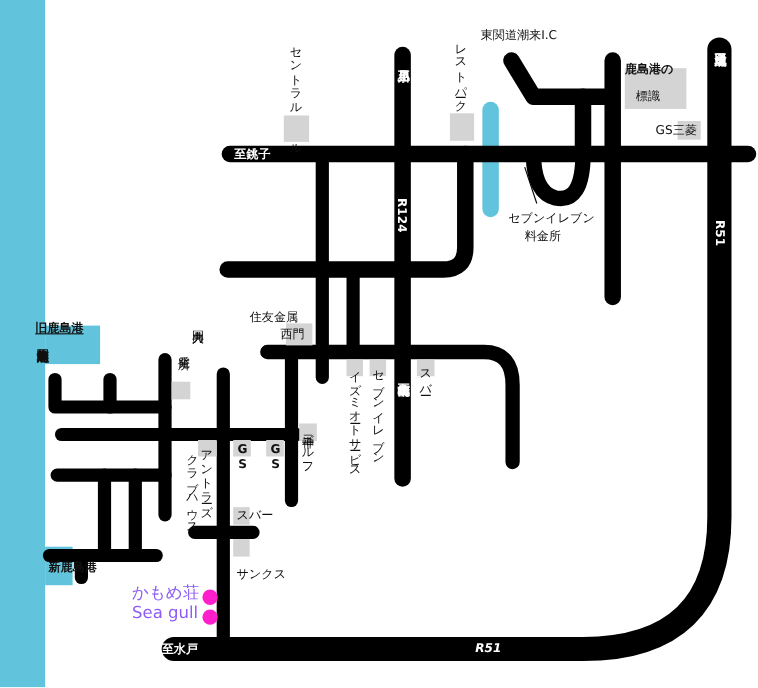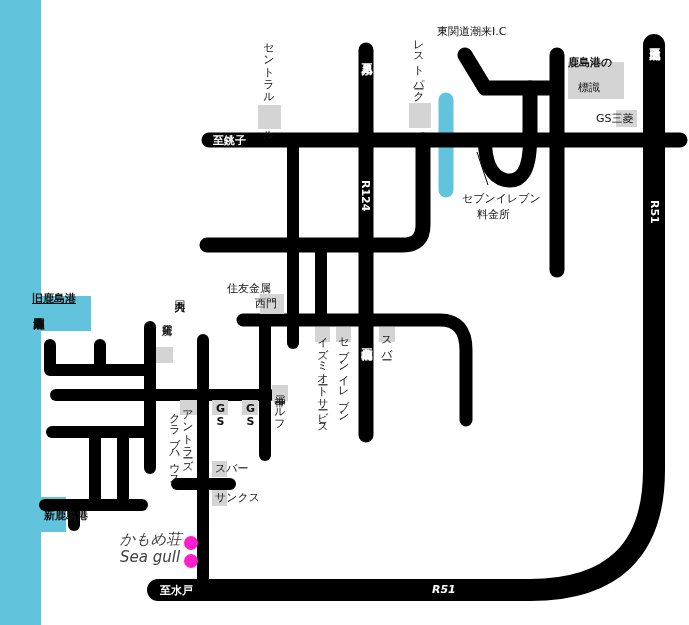--- a/index.html
+++ b/index.html
@@ -5,21 +5,21 @@
   html, body { margin:0; padding:0; background:#fff; }
   #map { position:relative; width:689px; height:625px; overflow:hidden; background:#ffffff;
          font-family:"DejaVu Sans", "Liberation Sans", sans-serif; }
   svg { position:absolute; left:0; top:0; }
   .lbl { position:absolute; font-size:11px; color:#111; line-height:13px; white-space:nowrap; }
   .v { writing-mode:vertical-rl; text-orientation:upright; letter-spacing:0px; line-height:12px; }
   .bg { background:#d4d4d4; }
   .road-lbl { position:absolute; color:#fff; font-size:11px; font-weight:bold; white-space:nowrap; }
   .road-lbl.v { writing-mode:vertical-rl; text-orientation:upright; line-height:12px; }
   .road-lbl.rot { writing-mode:vertical-rl; text-orientation:mixed; }
-  .red { color:#404040; font-size:15px;font-style:italic; }
+  .red { color:#8b5cf6; font-size:15px; }
   .dot { position:absolute; width:14px; height:14px; border-radius:50%; }
 </style>
 </head>
 <body>
 
 <div id="map">
   <svg width="689" height="625">
 
     <rect x="0" y="0" width="41" height="625" fill="#62c4dc"></rect>
     <rect x="41" y="296" width="50" height="35" fill="#62c4dc"></rect>
@@ -63,21 +63,21 @@
 
     <line x1="477" y1="152" x2="488" y2="185" stroke="#000" stroke-width="1"></line>
   </svg>
 
   <div class="road-lbl" style="left:213px;top:133px;">至銚子</div>
   <div class="road-lbl v" style="left:360px;top:55px;">至小見川</div>
   <div class="road-lbl rot" style="left:359px;top:180px;">R124</div>
   <div class="road-lbl v" style="left:648px;top:40px;">至成田土浦</div>
   <div class="road-lbl rot" style="left:648px;top:200px;">R51</div>
   <div class="road-lbl" style="left:432px;top:583px;font-style:italic;">R51</div>
-  <div class="road-lbl" style="left:160px;top:583px;">至水戸</div>
+  <div class="road-lbl" style="left:147px;top:583px;">至水戸</div>
   <div class="road-lbl v" style="left:360px;top:340px;">至鹿嶋市街</div>
 
   <div class="lbl" style="left:437px;top:25px;font-weight:normal;">東関道潮来I.C</div>
   <div class="lbl v" style="left:262px;top:35px;">セントラルホテル</div>
   <div class="bg" style="position:absolute;left:258px;top:105px;width:23px;height:24px;"></div>
   <div class="lbl v" style="left:412px;top:33px;">レストパーク四季</div>
   <div class="bg" style="position:absolute;left:409px;top:103px;width:22px;height:25px;"></div>
   <div class="bg" style="position:absolute;left:568px;top:62px;width:56px;height:37px;"></div>
   <div class="lbl" style="left:568px;top:56px;font-weight:bold;">鹿島港の</div>
   <div class="lbl" style="left:578px;top:81px;font-weight:normal;">標識</div>
@@ -107,20 +107,20 @@
   <div class="lbl v" style="left:168px;top:405px;">クラブハウス</div>
   <div class="bg" style="position:absolute;left:212px;top:400px;width:16px;height:15px;"></div>
   <div class="lbl v" style="left:214px;top:402px;font-weight:bold;">GS</div>
   <div class="bg" style="position:absolute;left:242px;top:400px;width:16px;height:15px;"></div>
   <div class="lbl v" style="left:244px;top:402px;font-weight:bold;">GS</div>
   <div class="bg" style="position:absolute;left:272px;top:385px;width:16px;height:16px;"></div>
   <div class="lbl v" style="left:273px;top:387px;">十二神ゴルフ</div>
   <div class="bg" style="position:absolute;left:212px;top:461px;width:15px;height:16px;"></div>
   <div class="lbl" style="left:215px;top:462px;">スバー</div>
   <div class="bg" style="position:absolute;left:212px;top:490px;width:15px;height:16px;"></div>
-  <div class="lbl" style="left:215px;top:491px;text-align:center;">サンクス</div>
+  <div class="lbl" style="left:215px;top:515px;text-align:center;">サンクス</div>
   <div class="lbl" style="left:44px;top:509px;font-weight:bold;">新鹿島港</div>
 
   <div class="lbl red" style="left:120px;top:533px;">かもめ荘</div>
   <div class="dot" style="left:184px;top:536px;background:#ff1ecb;"></div>
   <div class="lbl red" style="left:120px;top:551px;">Sea gull</div>
   <div class="dot" style="left:184px;top:554px;background:#ff1ecb;"></div>
 </div>
 
 </body></html>

